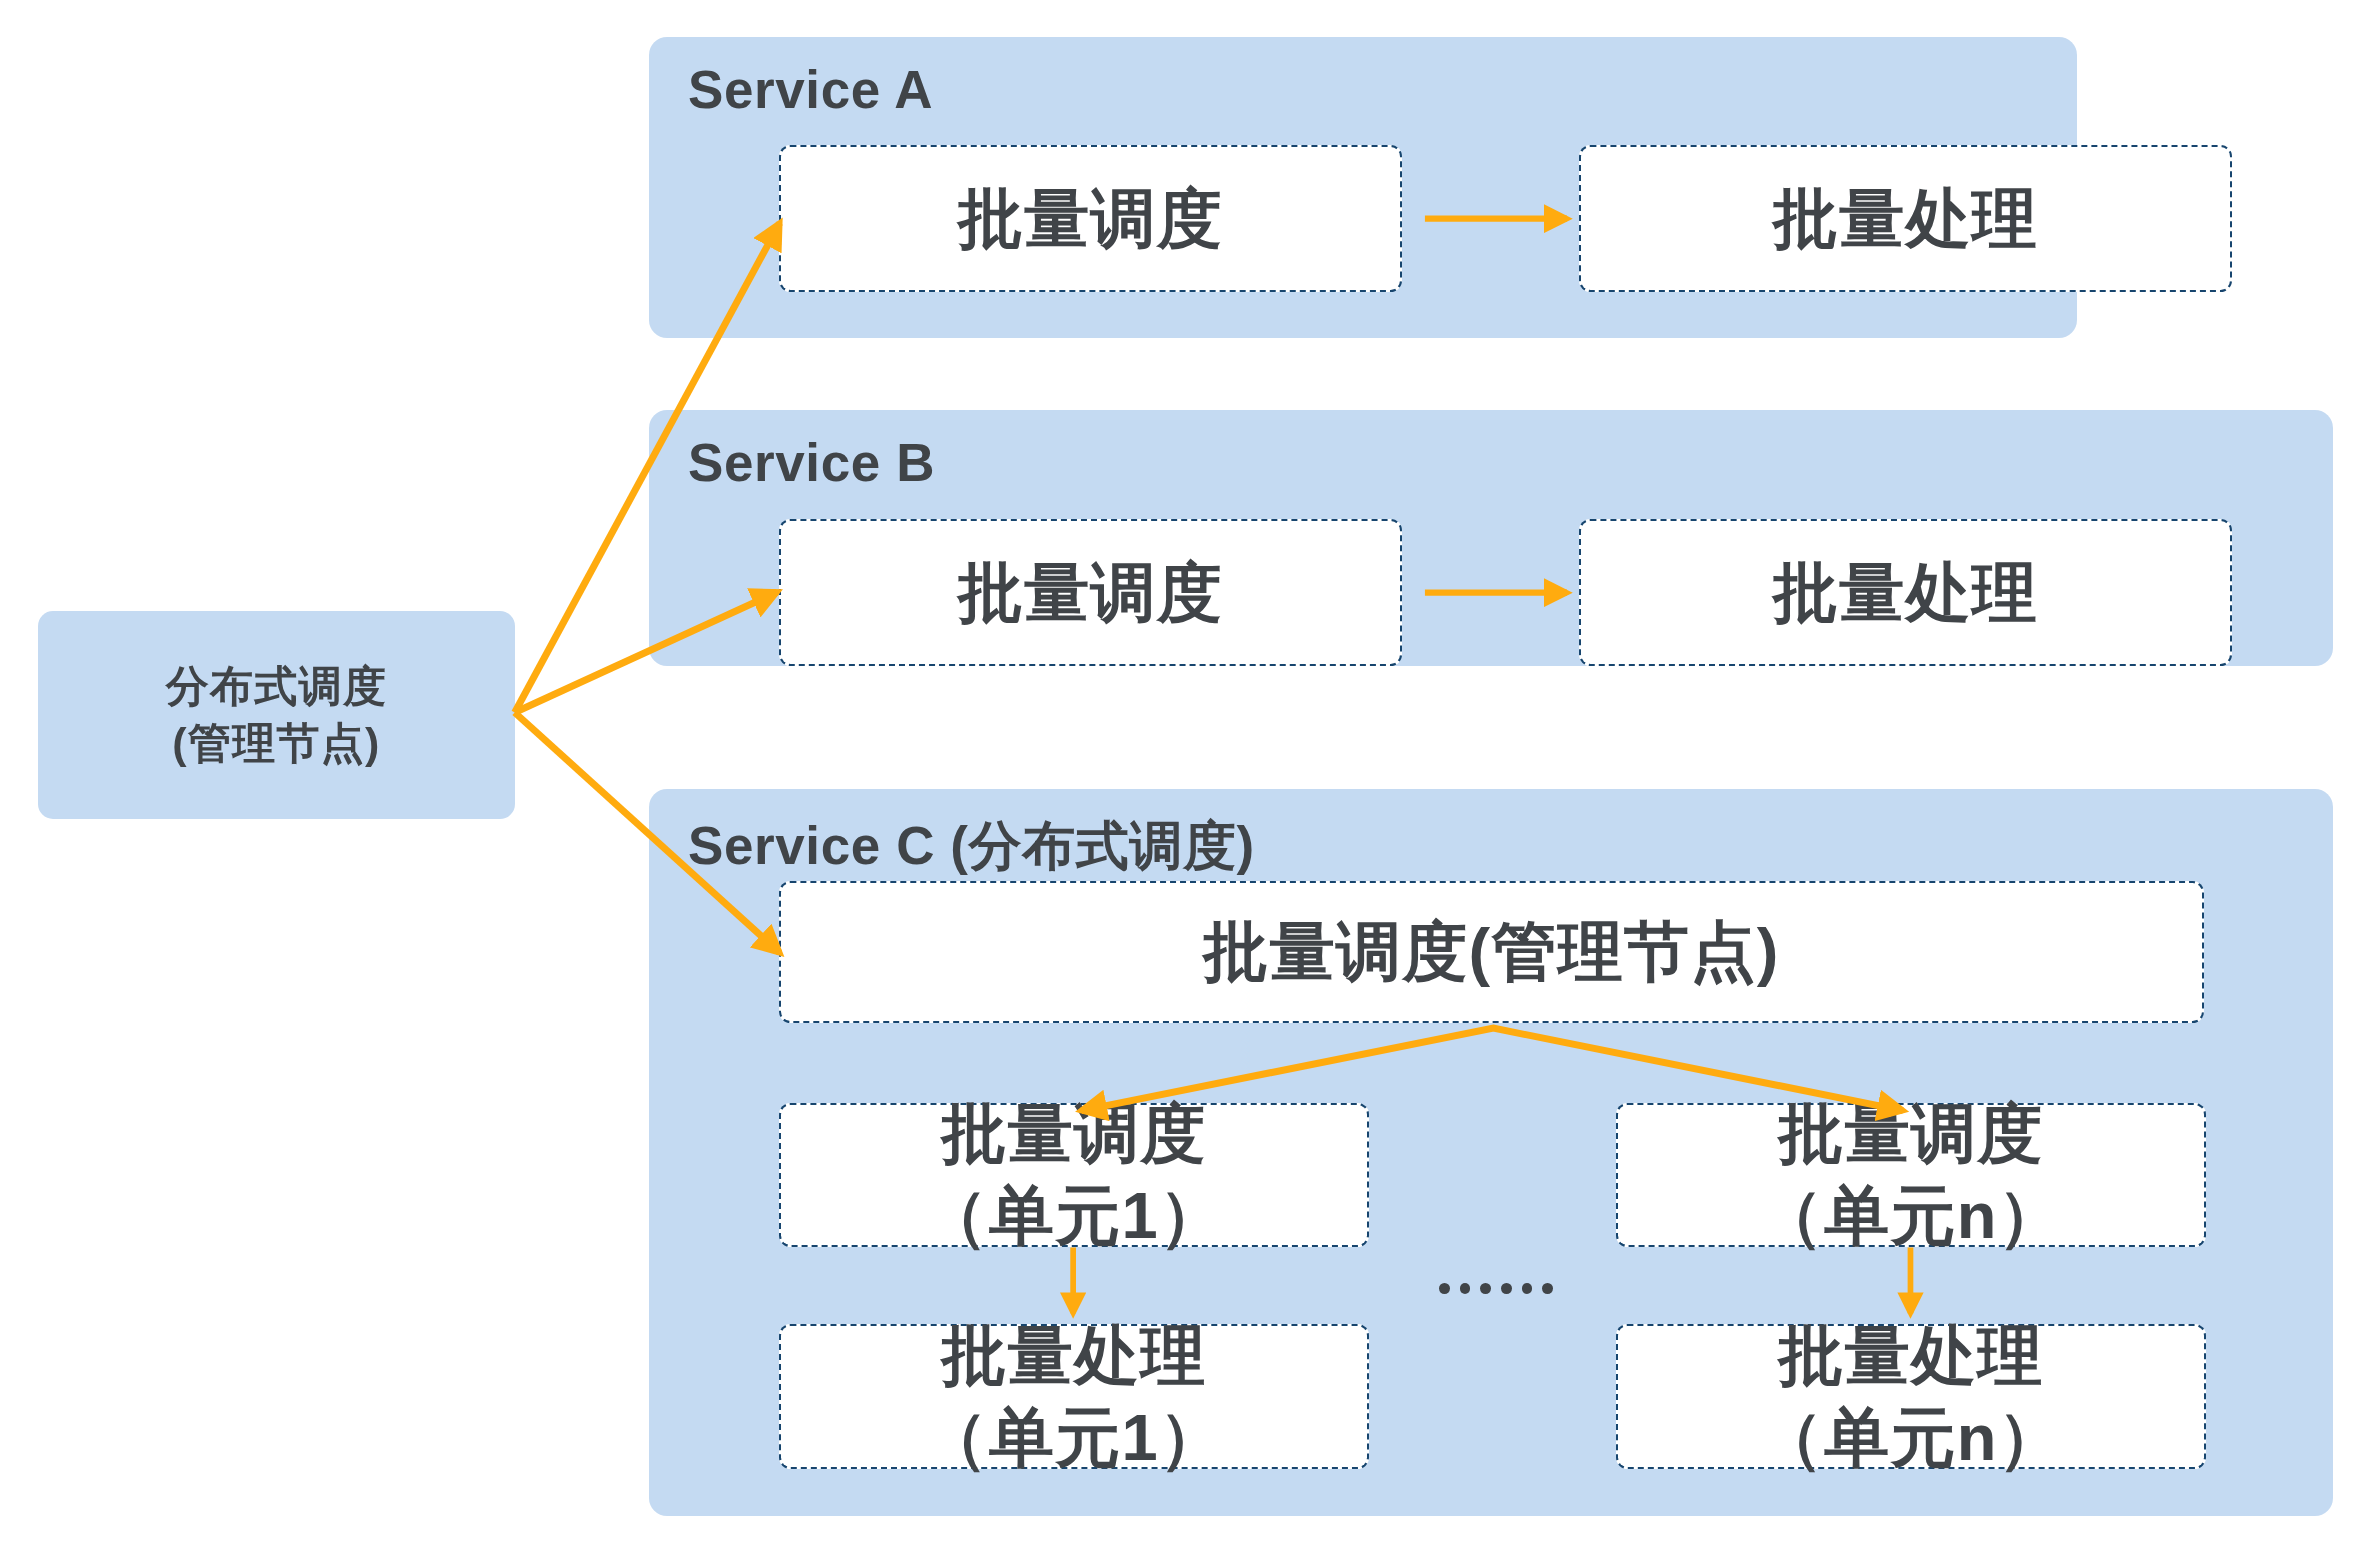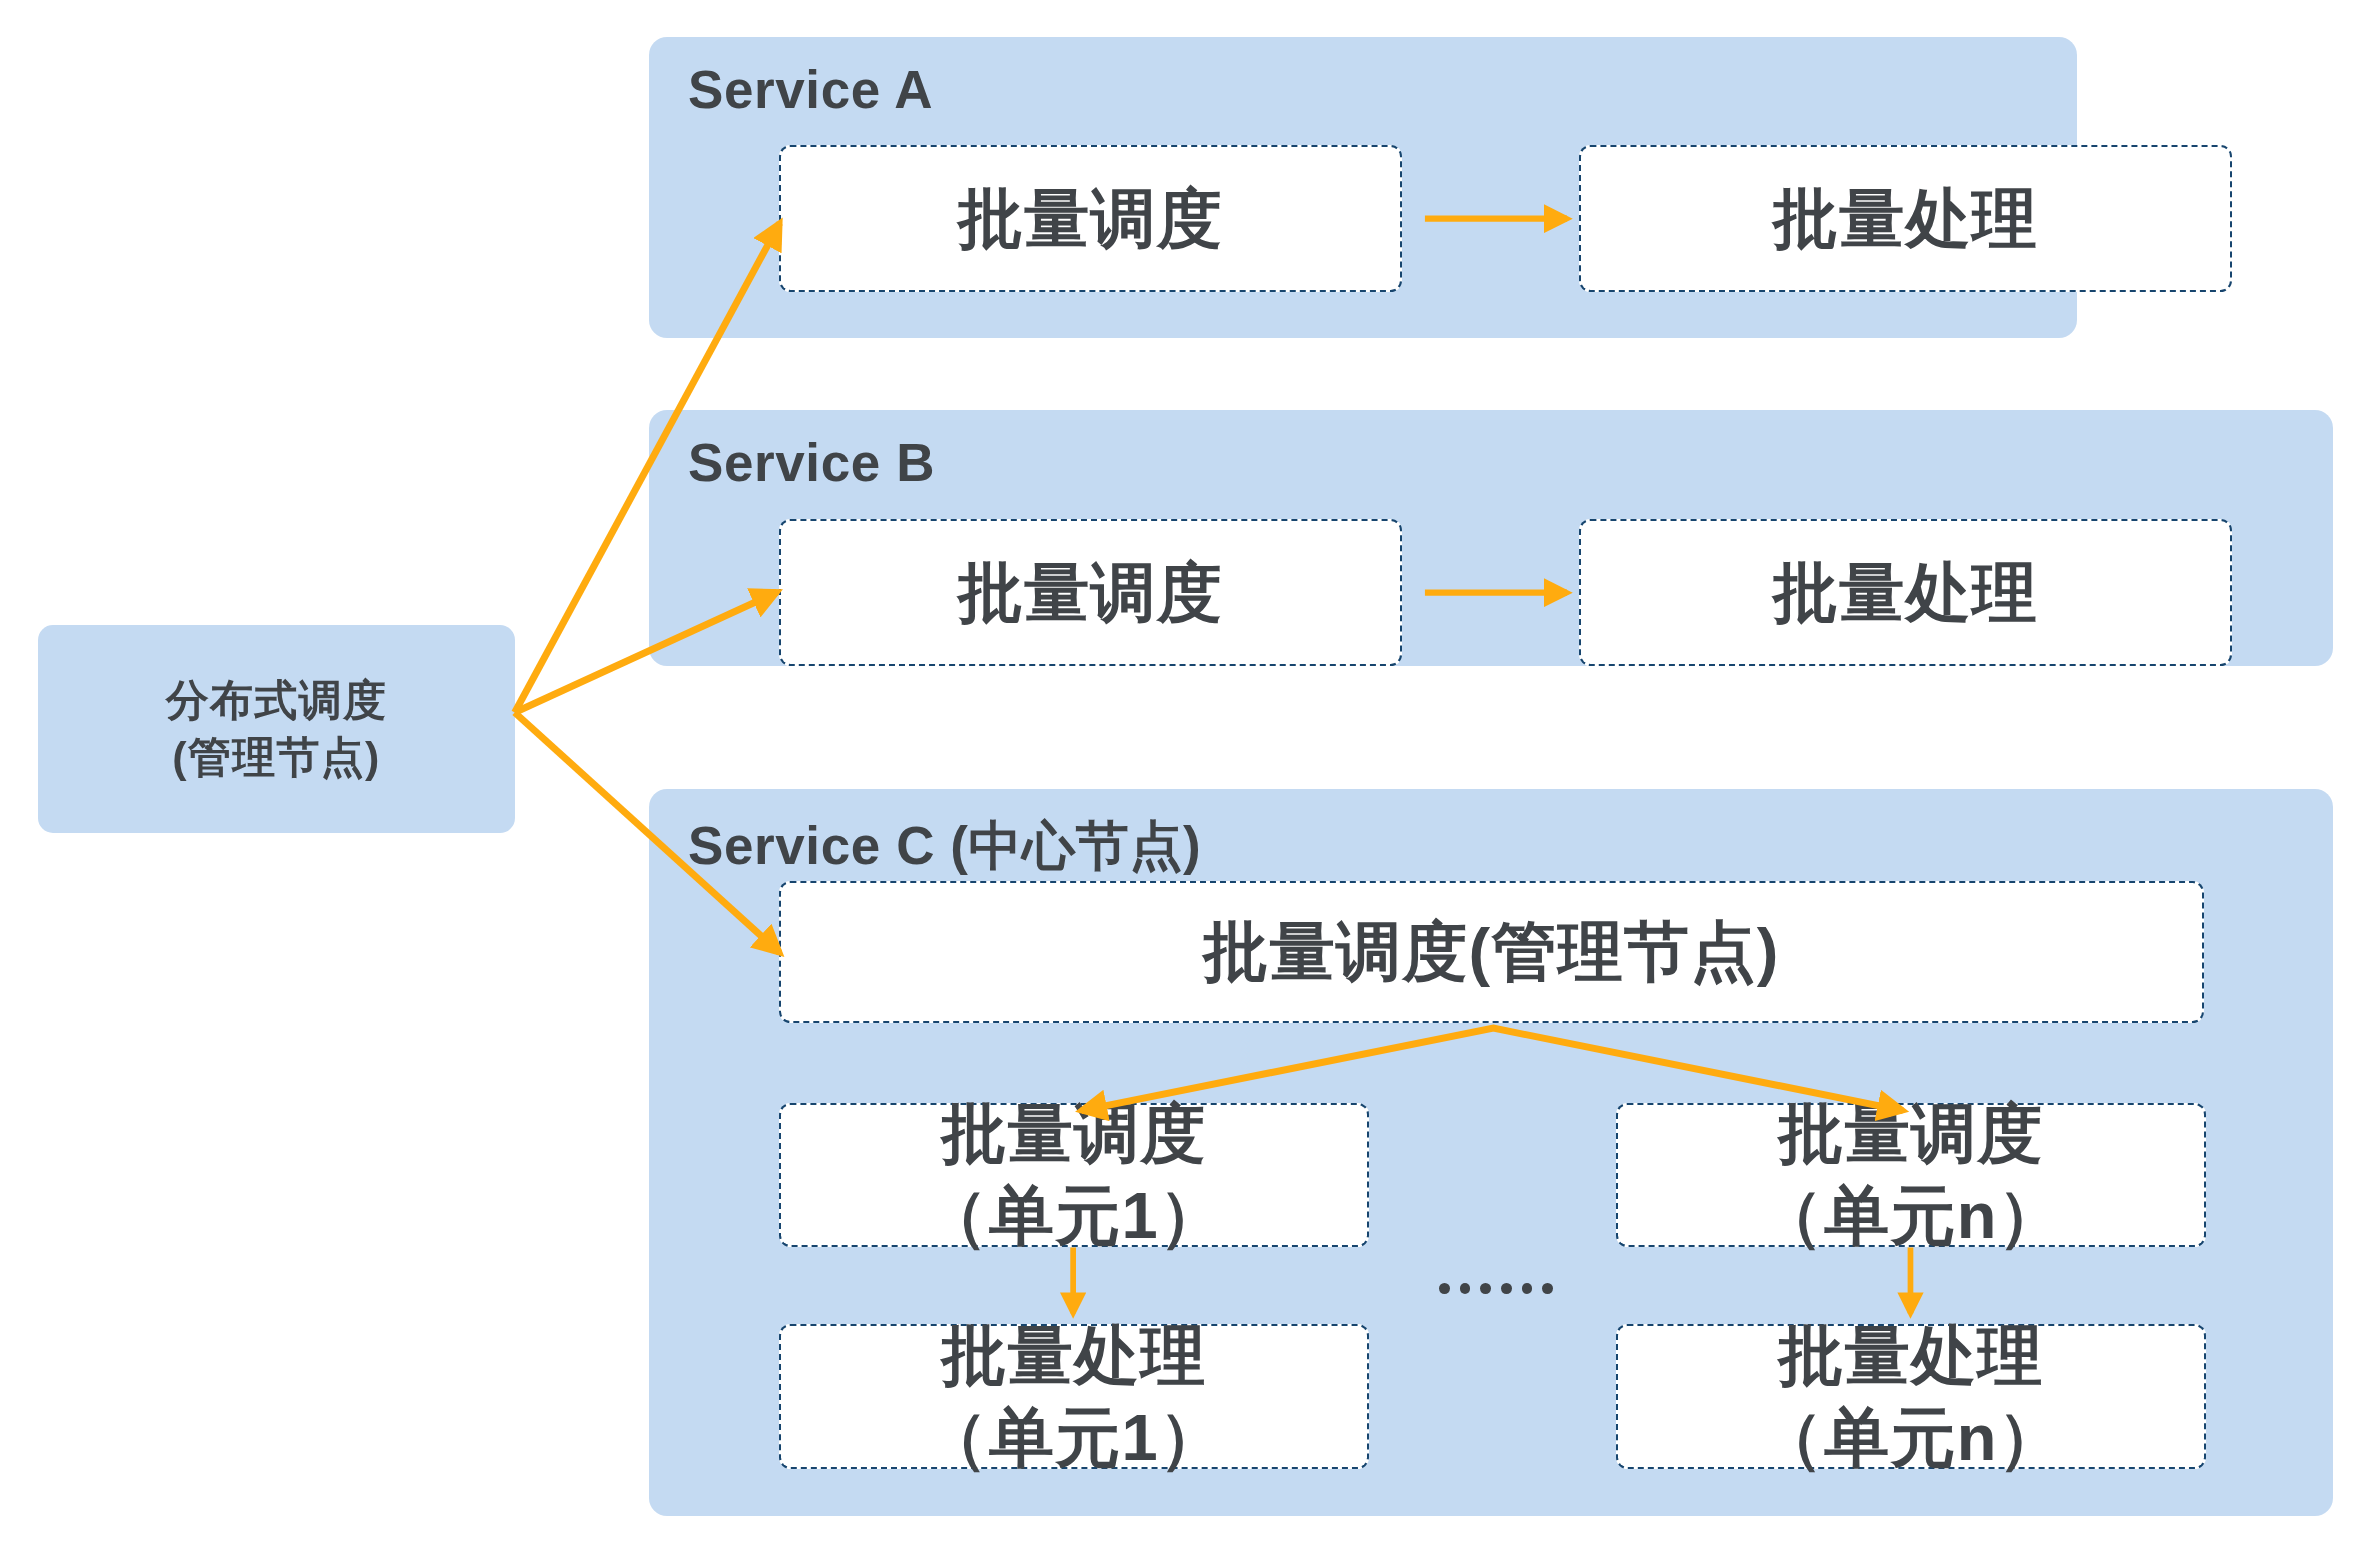--- a/index.html
+++ b/index.html
@@ -51,21 +51,20 @@
     left:38px;top:611px;width:477px;height:208px;
     background:var(--panel_fill);
     border-radius:15px;
     display:flex;flex-direction:column;
     align-items:center;justify-content:center;
     text-align:center;
     color:var(--text);
     font-size:43px;font-weight:700;
     line-height:1.32;
     letter-spacing:1.3px;
-    margin-top:14px;
   }
   
   .panel-a{left:649px;top:37px;width:1428px;height:301px;}
   .box-a-sched{left:779px;top:145px;width:623px;height:147px;}
   .box-a-proc{left:1579px;top:145px;width:653px;height:147px;}
   
   .panel-b{left:649px;top:410px;width:1684px;height:256px;}
   .box-b-sched{left:779px;top:519px;width:623px;height:147px;}
   .box-b-proc{left:1579px;top:519px;width:653px;height:147px;}
   
@@ -122,21 +121,21 @@
     <div class="panel-title">Service B</div>
   </div>
   <div class="node box-b-sched">
     <span>批量调度</span>
   </div>
   <div class="node box-b-proc">
     <span>批量处理</span>
   </div>
 
   <div class="panel panel-c">
-    <div class="panel-title">Service C (中心节点)</div>
+    <div class="panel-title">Service C (分布式调度)</div>
   </div>
   <div class="node box-c-mgmt">
     <span>批量调度(管理节点)</span>
   </div>
   <div class="node box-c-u1s">
     <span>批量调度</span>
     <span>（单元1）</span>
   </div>
   <div class="node box-c-uns">
     <span>批量调度</span>

